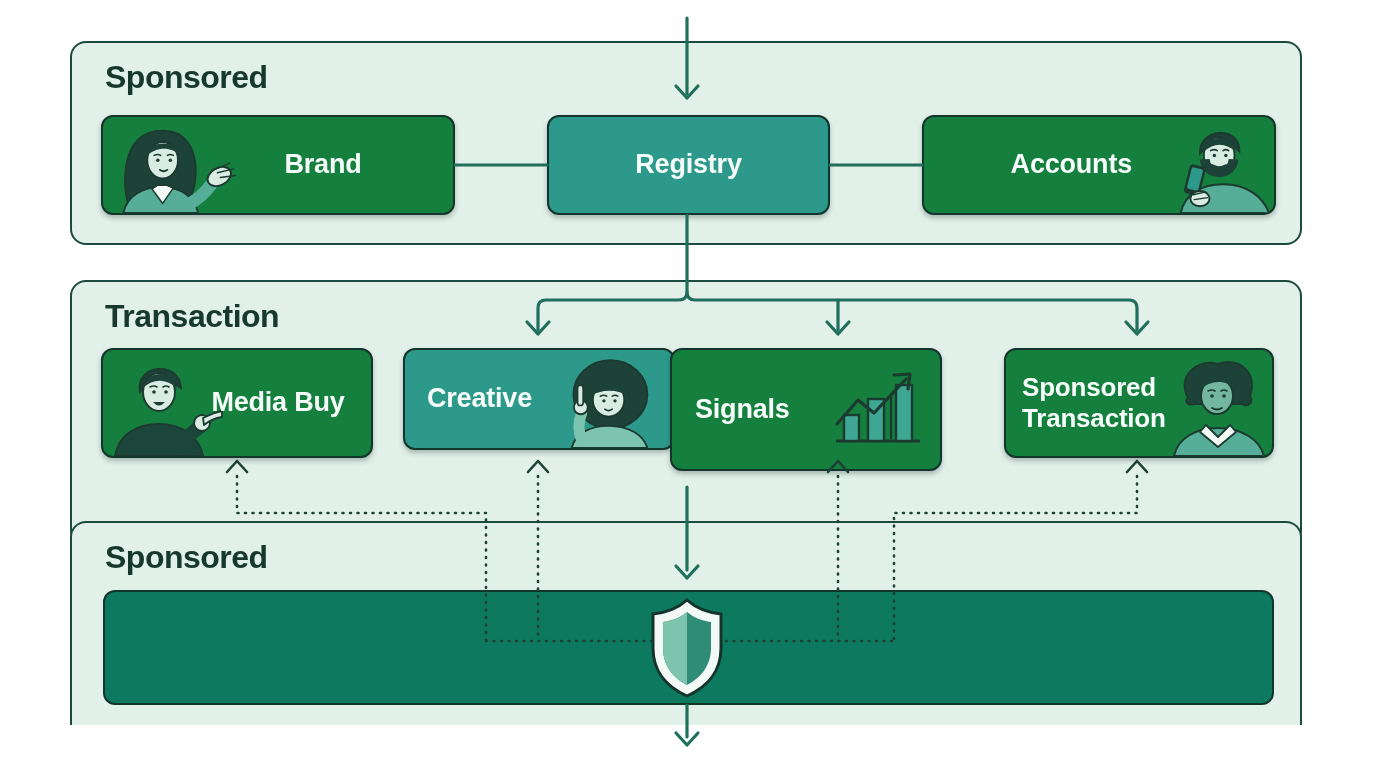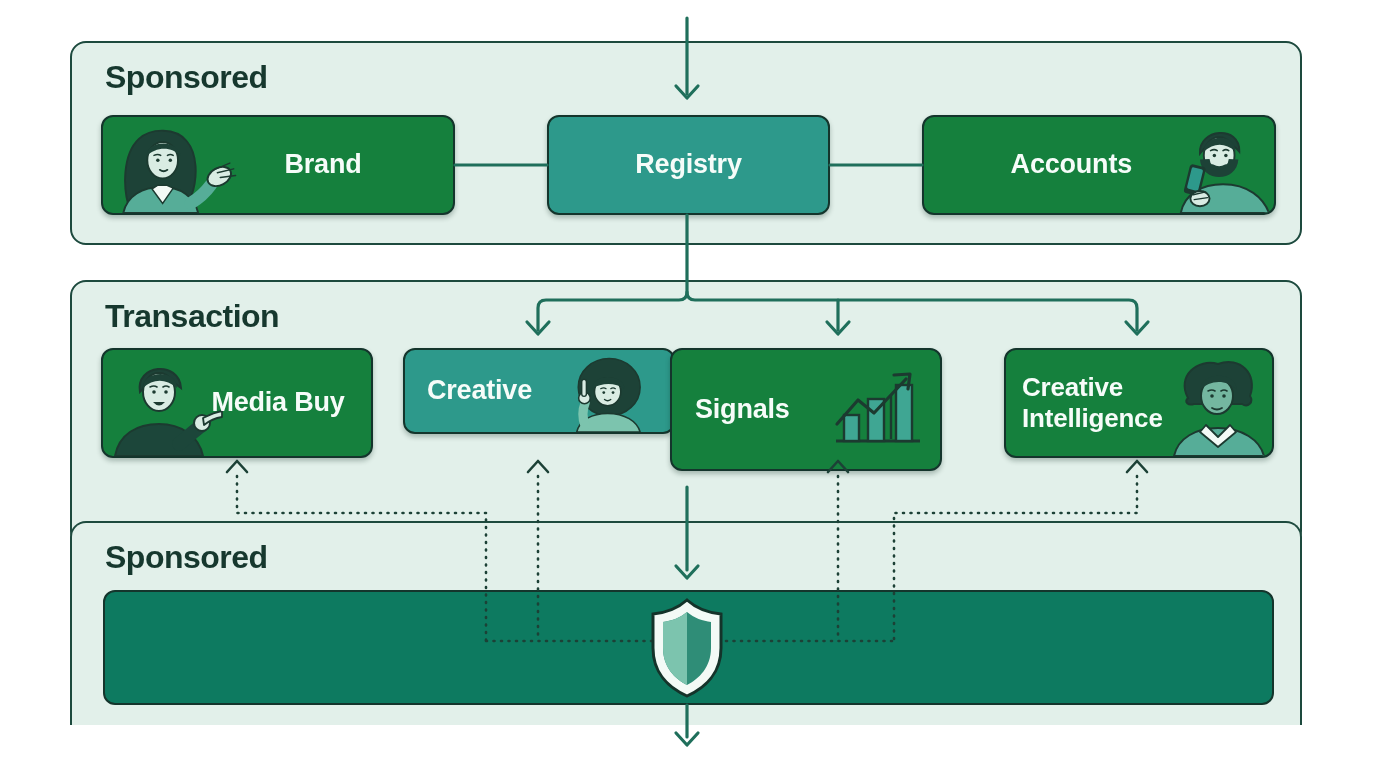--- a/index.html
+++ b/index.html
@@ -31,21 +31,21 @@
   }
   
   #box-brand{left:101px;top:115px;width:354px;height:100px;}
   #box-brand .box-label{flex:1;text-align:center;padding-left:96px;padding-right:6px;}
   #box-registry{left:547px;top:115px;width:283px;height:100px;justify-content:center;}
   #box-accounts{left:922px;top:115px;width:354px;height:100px;}
   #box-accounts .box-label{flex:1;text-align:right;padding-right:142px;}
   
   #box-media-buy{left:101px;top:348px;width:272px;height:110px;}
   #box-media-buy .box-label{flex:1;text-align:center;padding-left:88px;padding-right:6px;}
-  #box-creative{left:403px;top:348px;width:272px;height:86px;}
+  #box-creative{left:403px;top:348px;width:272px;height:102px;}
   #box-creative .box-label{padding-left:22px;}
   #box-signals{left:670px;top:348px;width:272px;height:123px;}
   #box-signals .box-label{padding-left:23px;}
   #box-sponsored{left:1004px;top:348px;width:270px;height:110px;}
   #box-sponsored .box-label{padding-left:16px;font-size:26px;max-width:182px;line-height:1.2;}
   
   #gov-bar{
     position:absolute;left:103px;top:590px;width:1171px;height:115px;box-sizing:border-box;
     background:#0d7a60;border:2.5px solid #14352c;border-radius:12px;
   }
@@ -169,21 +169,21 @@
       <path d="M26 48 C14 26 36 8 56 14 C78 6 96 24 88 46 C92 52 86 58 80 54 L32 54 C26 56 22 52 26 48 Z" fill="#1d4237" stroke="#1c3a30" stroke-width="2"></path>
       <ellipse cx="55" cy="46" rx="16" ry="18" fill="#74b7a0" stroke="#1c3a30" stroke-width="2"></ellipse>
       <path d="M38 40 C38 22 74 20 75 40 C64 29 48 30 38 40 Z" fill="#1d4237"></path>
       <circle cx="50" cy="46" r="1.8" fill="#1c3a30"></circle>
         <circle cx="62" cy="46" r="1.8" fill="#1c3a30"></circle>
       <path d="M46 41 Q50 39 53 41 M59 41 Q62 39 65 41" stroke="#1c3a30" stroke-width="1.6" fill="none" stroke-linecap="round"></path>
       <path d="M50 58 Q55 61 60 58" stroke="#1c3a30" stroke-width="1.8" fill="none" stroke-linecap="round"></path>
       <path d="M12 106 C16 88 34 78 56 78 C80 78 98 90 102 106 Z" fill="#56ad98" stroke="#1c3a30" stroke-width="2"></path>
       <path d="M38 82 L56 97 L74 82 L68 75 L56 87 L44 75 Z" fill="#f3faf6" stroke="#1c3a30" stroke-width="1.8" stroke-linejoin="round"></path>
     </svg>
-    <span class="box-label">Creative Intelligence</span>
+    <span class="box-label">Sponsored Transaction</span>
   </div>
 
   <div id="gov-bar"></div>
 
   <svg id="overlay" viewBox="0 0 1376 768">
 
     <g stroke="#1f6f5b" stroke-width="3.2" fill="none" stroke-linecap="round" stroke-linejoin="round">
       <g>
         <path d="M687 18 L687 94"></path>
         <path d="M676 86 L687 98 L698 86"></path>

